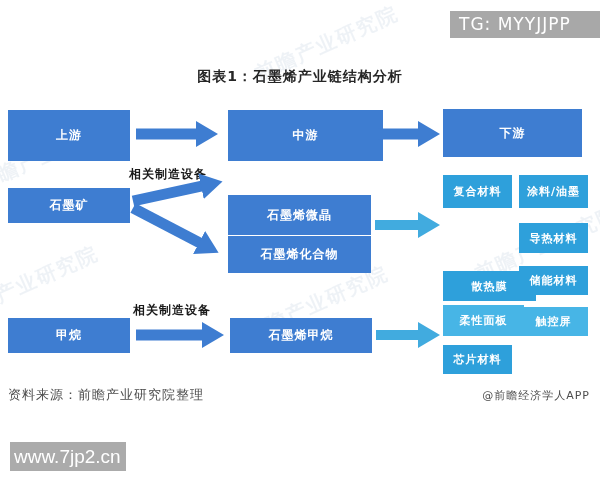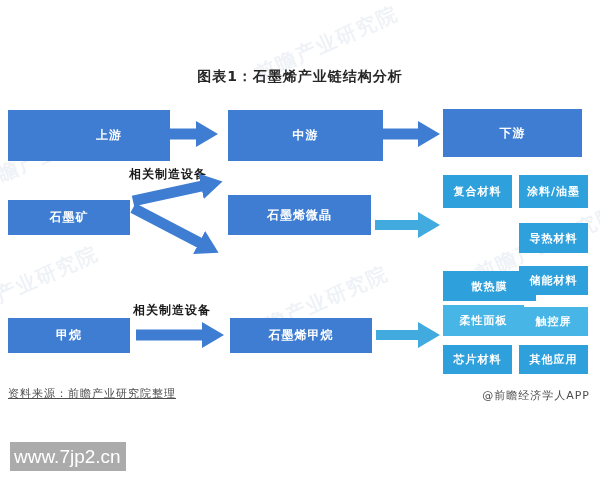--- a/index.html
+++ b/index.html
@@ -23,24 +23,24 @@
     font-size:14px;font-weight:bold;color:#262626;letter-spacing:1px;
   }
   .node{
     position:absolute;display:flex;align-items:center;justify-content:center;
     color:#ffffff;font-weight:bold;font-size:12px;letter-spacing:1px;
   }
   .blue{background:#3e7dd1;}
   .lblue{background:#2ea0db;}
   .llblue{background:#47b5e6;}
   
-  .b-up{left:8px;top:110px;width:122px;height:51px;padding-left:40px;}
+  .b-up{left:8px;top:110px;width:122px;height:51px;}
   .b-mid{left:228px;top:110px;width:155px;height:51px;}
   .b-down{left:443px;top:109px;width:139px;height:48px;}
-  .b-graphite{left:8px;top:200px;width:122px;height:35px;}
+  .b-graphite{left:8px;top:188px;width:122px;height:35px;}
   .b-methane{left:8px;top:318px;width:122px;height:35px;}
   .b-micro{left:228px;top:172px;width:143px;height:40px;margin-top:23px;}
   .b-compound{left:228px;top:236px;width:143px;height:37px;}
   .b-gmethane{left:230px;top:318px;width:142px;height:35px;}
   
   .cell{font-size:11px;}
   .c0{left:443px;top:175px;width:69px;height:33px;}
   .c1{left:519px;top:175px;width:69px;height:33px;}
   .c2{left:443px;top:223px;width:93px;height:30px;margin-top:48px;}
   .c3{left:519px;top:223px;width:69px;height:30px;}
@@ -49,64 +49,65 @@
   .c6{left:443px;top:305px;width:81px;height:31px;}
   .c7{left:519px;top:307px;width:69px;height:29px;}
   .c8{left:443px;top:345px;width:69px;height:29px;}
   .c9{left:519px;top:345px;width:69px;height:29px;}
   .equip-label{
     position:absolute;color:#1a1a1a;font-size:12px;font-weight:bold;letter-spacing:1px;
   }
   .eq1{left:129px;top:166px;}
   .eq2{left:133px;top:302px;}
   .arrow-layer{position:absolute;left:0;top:0;width:600px;height:480px;pointer-events:none;}
-  .src-note{position:absolute;left:8px;top:386px;font-size:11px;color:#4d4d4d;letter-spacing:1px;text-decoration:underline;}
+  .src-note{position:absolute;left:8px;top:386px;font-size:13px;color:#4d4d4d;letter-spacing:1px;}
   .credit-note{position:absolute;right:10px;top:388px;font-size:11px;color:#4d4d4d;letter-spacing:1px;}
   .url-watermark{
     position:absolute;left:10px;top:442px;width:116px;height:29px;background:#ababab;
     color:#ffffff;font-size:19px;line-height:29px;padding-left:4px;box-sizing:border-box;
     overflow:hidden;white-space:nowrap;font-family:"Liberation Sans","DejaVu Sans",sans-serif;
   }
 </style>
 </head>
 <body>
 
 <div class="stage">
 
   <span class="bgmark" style="left:-28px;top:140px;">前瞻产业研究院</span>
   <span class="bgmark" style="left:-50px;top:270px;">前瞻产业研究院</span>
   <span class="bgmark" style="left:240px;top:290px;">前瞻产业研究院</span>
   <span class="bgmark" style="left:470px;top:230px;">前瞻产业研究院</span>
   <span class="bgmark" style="left:250px;top:30px;">前瞻产业研究院</span>
 
+  <div class="tg-badge">TG: MYYJJPP</div>
 
   <div class="chart-title">图表1：石墨烯产业链结构分析</div>
 
   <div class="node blue b-up">上游</div>
   <div class="node blue b-mid">中游</div>
   <div class="node blue b-down">下游</div>
 
   <div class="node blue b-graphite">石墨矿</div>
   <div class="node blue b-methane">甲烷</div>
 
   <div class="node blue b-micro">石墨烯微晶</div>
+  <div class="node blue b-compound">石墨烯化合物</div>
   <div class="node blue b-gmethane">石墨烯甲烷</div>
 
   <span class="equip-label eq1">相关制造设备</span>
   <span class="equip-label eq2">相关制造设备</span>
 
   <div class="node lblue cell c0">复合材料</div>
   <div class="node lblue cell c1">涂料/油墨</div>
   <div class="node lblue cell c2">散热膜</div>
   <div class="node lblue cell c3">导热材料</div>
   <div class="node lblue cell c5">储能材料</div>
   <div class="node llblue cell c6">柔性面板</div>
   <div class="node llblue cell c7">触控屏</div>
   <div class="node lblue cell c8">芯片材料</div>
-  <div class="node lblue cell c9">其他应用</div>
 
   <svg class="arrow-layer" viewBox="0 0 600 480" xmlns="http://www.w3.org/2000/svg">
     <defs>
       <marker id="head-blue" markerUnits="userSpaceOnUse" markerWidth="24" markerHeight="26" refX="1" refY="13" orient="auto">
         <path d="M0,0 L22,13 L0,26 Z" fill="#3e7dd1"></path>
       </marker>
       <marker id="head-light" markerUnits="userSpaceOnUse" markerWidth="24" markerHeight="26" refX="1" refY="13" orient="auto">
         <path d="M0,0 L22,13 L0,26 Z" fill="#41abdf"></path>
       </marker>
     </defs>

